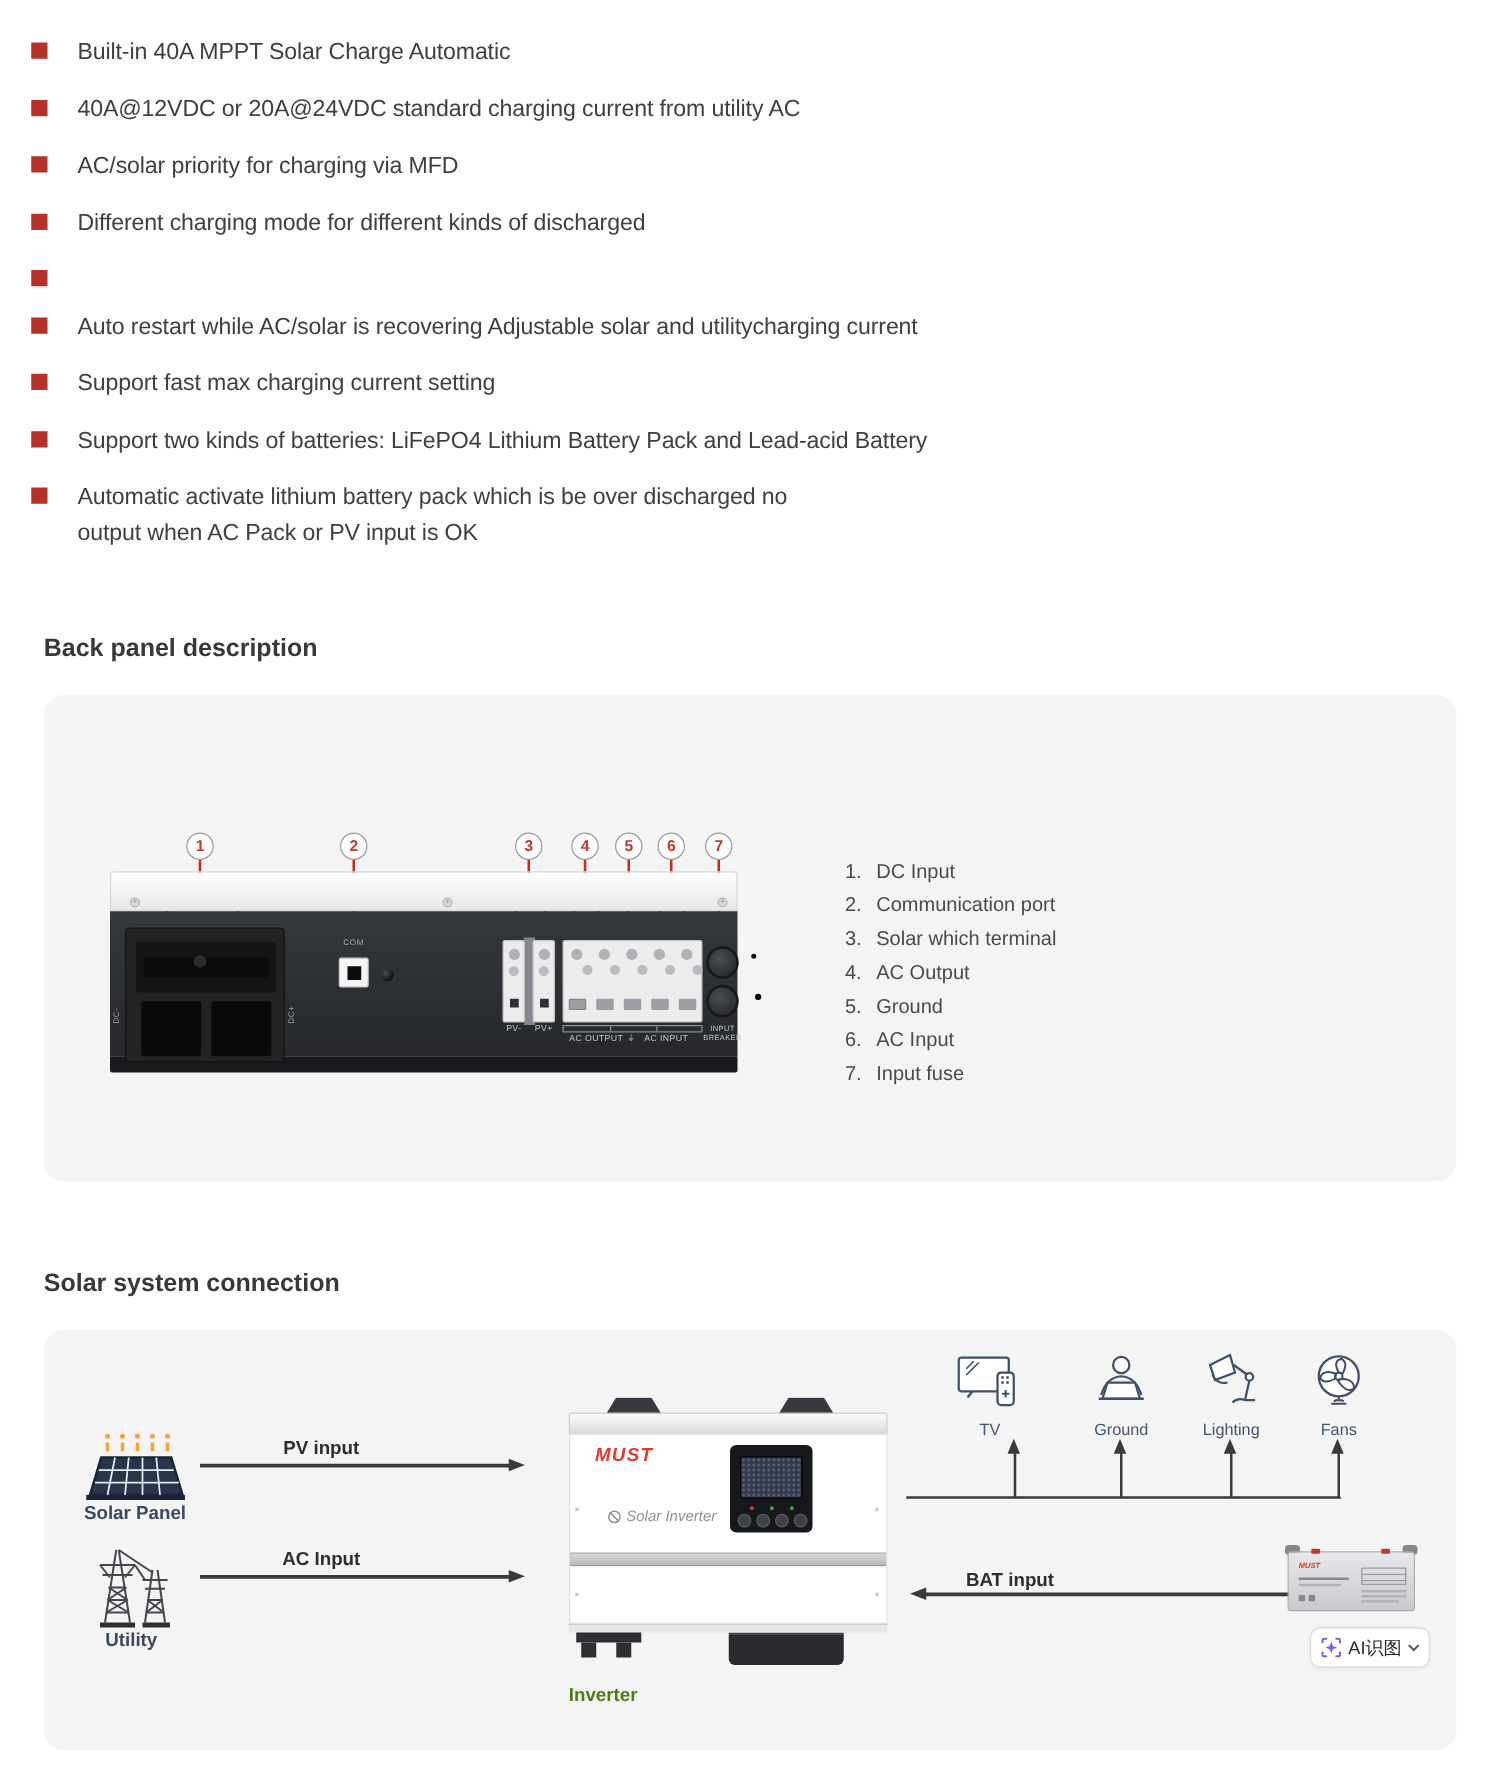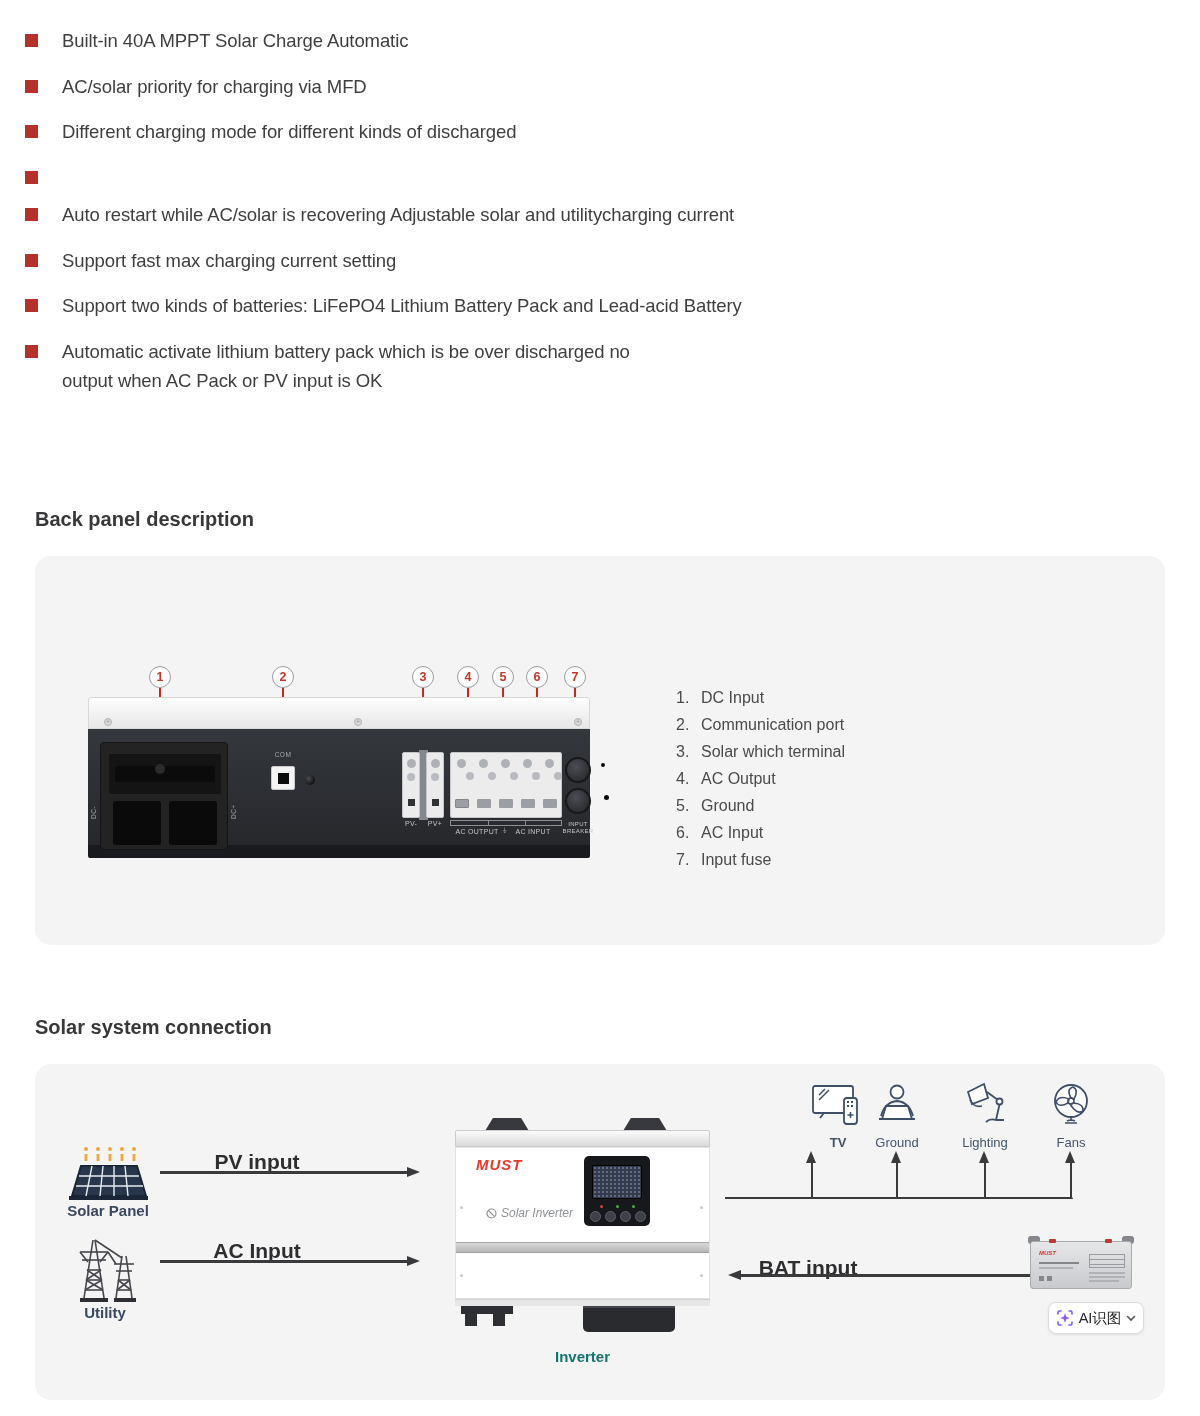--- a/index.html
+++ b/index.html
@@ -63,21 +63,21 @@
              background:radial-gradient(circle at 40% 35%, #4a4d53, #2b2d31 75%); border:2px solid #17181a; }
   .bdot { position:absolute; border-radius:50%; background:#0c0c0d; }
 
   
   .legend { position:absolute; left:641px; top:128px; }
   .legend-row { display:flex; height:27px; align-items:center; font-size:16px; color:#4a4a4c; }
   .legend-num { width:25px; }
 
   
   .dlabel-bold { position:absolute; font-size:15px; font-weight:bold; color:#3a4960; text-align:center; }
-  .arrow-label { position:absolute; font-size:21px; font-weight:bold; color:#2e2e30; text-align:center; }
+  .arrow-label { position:absolute; font-size:15px; font-weight:bold; color:#2e2e30; text-align:center; }
   .aline-h { position:absolute; height:2.5px; background:#3a3a3c; }
   .aline-v { position:absolute; width:2.5px; background:#3a3a3c; }
   .ah-right { position:absolute; width:0; height:0; border-top:5.5px solid transparent; border-bottom:5.5px solid transparent; border-left:13px solid #3a3a3c; }
   .ah-left  { position:absolute; width:0; height:0; border-top:5.5px solid transparent; border-bottom:5.5px solid transparent; border-right:13px solid #3a3a3c; }
   .ah-up    { position:absolute; width:0; height:0; border-left:5.5px solid transparent; border-right:5.5px solid transparent; border-bottom:12px solid #3a3a3c; }
   .appliance { position:absolute; width:60px; text-align:center; }
   .appliance .alabel { margin-top:3px; font-size:13px; color:#44546a; }
 
   
   .inverter { position:absolute; left:420px; top:54px; width:255px; height:250px; }
@@ -90,21 +90,21 @@
              background-image:radial-gradient(#5d6b8c 0.8px, transparent 0.9px); background-size:4px 4px; }
   .cled { position:absolute; top:49px; width:3px; height:3px; border-radius:50%; }
   .cbtn { position:absolute; top:55px; width:11px; height:11px; border-radius:50%; background:#3e4148; border:1px solid #5c5f66; }
   .inv-product { position:absolute; left:30px; top:58px; font-size:12px; font-style:italic; color:#8f9296; display:flex; align-items:center; gap:4px; }
   .inv-mid { position:absolute; left:0; top:94px; width:253px; height:11px; background:linear-gradient(#d8d8d8,#b7b7b7); border-top:1px solid #a8a8a8; border-bottom:1px solid #9f9f9f; }
   .inv-screw { position:absolute; width:3px; height:3px; border-radius:50%; background:#c9c9c9; }
   .inv-strip { position:absolute; left:0; top:181px; width:255px; height:7px; background:#e6e6e7; border-top:1px solid #d0d0d1; }
   .inv-footbar { position:absolute; left:6px; top:188px; width:52px; height:8px; background:#2e2f33; }
   .inv-leg { position:absolute; top:196px; width:12px; height:12px; background:#2e2f33; }
   .inv-tray { position:absolute; left:128px; top:188px; width:92px; height:26px; background:#2a2b2f; border-radius:0 0 5px 5px; border-top:2px solid #47484d; }
-  .inv-label { position:absolute; left:0; top:230px; width:255px; text-align:center; font-size:15px; font-weight:bold; color:#0f766e; }
+  .inv-label { position:absolute; left:0; top:230px; width:255px; font-size:15px; font-weight:bold; color:#4d7c0f; }
 
   
   .battery { position:absolute; left:995px; top:171px; width:102px; height:56px; }
   .bat-handle { position:absolute; top:1px; width:12px; height:8px; background:#85878c; border-radius:3px; }
   .bat-body { position:absolute; left:0; top:6px; width:102px; height:48px; background:linear-gradient(#e6e7e9,#c9cacd);
               border:1px solid #a9abaf; border-radius:3px; }
   .bat-cap { position:absolute; top:-3px; width:7px; height:4px; background:#c0392b; border-radius:1px; }
   .bat-brand { position:absolute; left:8px; top:8px; font-size:6px; font-weight:800; font-style:italic; color:#d23a2e; }
   .bat-line { position:absolute; background:#85878b; }
   .bat-line2 { position:absolute; background:#b0b2b6; }
@@ -119,20 +119,24 @@
 </style>
 </head>
 <body>
 
 <div id="page">
 
   <ul class="features">
     <li>
       <span class="bullet"></span>
       <div class="ftext"><span>Built-in 40A MPPT Solar Charge Automatic</span></div>
+    </li>
+    <li>
+      <span class="bullet"></span>
+      <div class="ftext"><span>40A@12VDC or 20A@24VDC standard charging current from utility AC</span></div>
     </li>
     <li>
       <span class="bullet"></span>
       <div class="ftext"><span>AC/solar priority for charging via MFD</span></div>
     </li>
     <li>
       <span class="bullet"></span>
       <div class="ftext"><span>Different charging mode for different kinds of discharged</span></div>
     </li>
     <li>
@@ -384,21 +388,21 @@
         <div class="inv-screw" style="left:244px; top:126px;"></div>
       </div>
       <div class="inv-strip"></div>
       <div class="inv-footbar"></div>
       <div class="inv-leg" style="left:10px;"></div>
       <div class="inv-leg" style="left:38px;"></div>
       <div class="inv-tray"></div>
       <div class="inv-label">Inverter</div>
     </div>
 
-    <div class="appliance" style="left:773px; top:18px;font-weight:bold;">
+    <div class="appliance" style="left:727px; top:18px;">
       <svg width="56" height="46" viewBox="0 0 56 46">
         <rect x="3" y="4" width="40" height="27" rx="2" fill="#fff" stroke="#3e4f66" stroke-width="1.8"></rect>
         <line x1="9" y1="13" x2="15" y2="7" stroke="#3e4f66" stroke-width="1.4"></line>
         <line x1="9" y1="18" x2="19" y2="8" stroke="#3e4f66" stroke-width="1.4"></line>
         <line x1="14" y1="31" x2="10" y2="36" stroke="#3e4f66" stroke-width="1.8"></line>
         <rect x="34" y="16" width="13" height="26" rx="3" fill="#fff" stroke="#3e4f66" stroke-width="1.8"></rect>
         <g fill="#3e4f66">
           <rect x="37" y="19" width="2" height="2"></rect>
             <rect x="41" y="19" width="2" height="2"></rect>
           <rect x="37" y="23" width="2" height="2"></rect>

